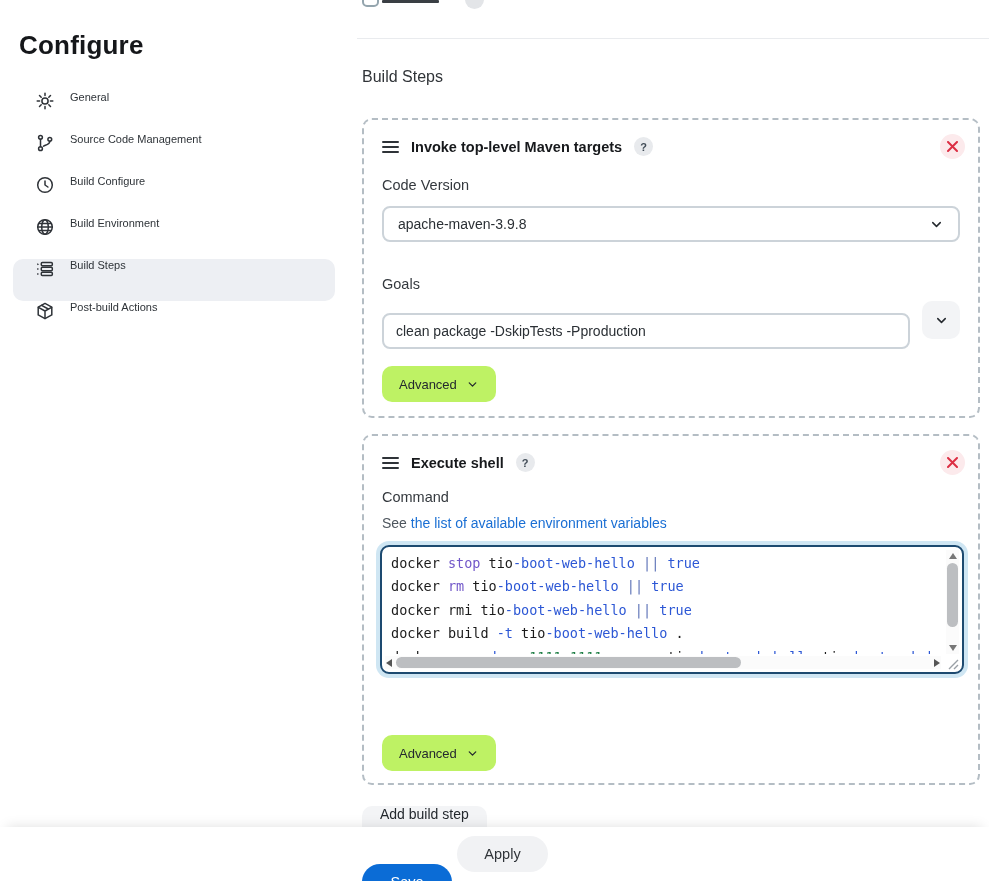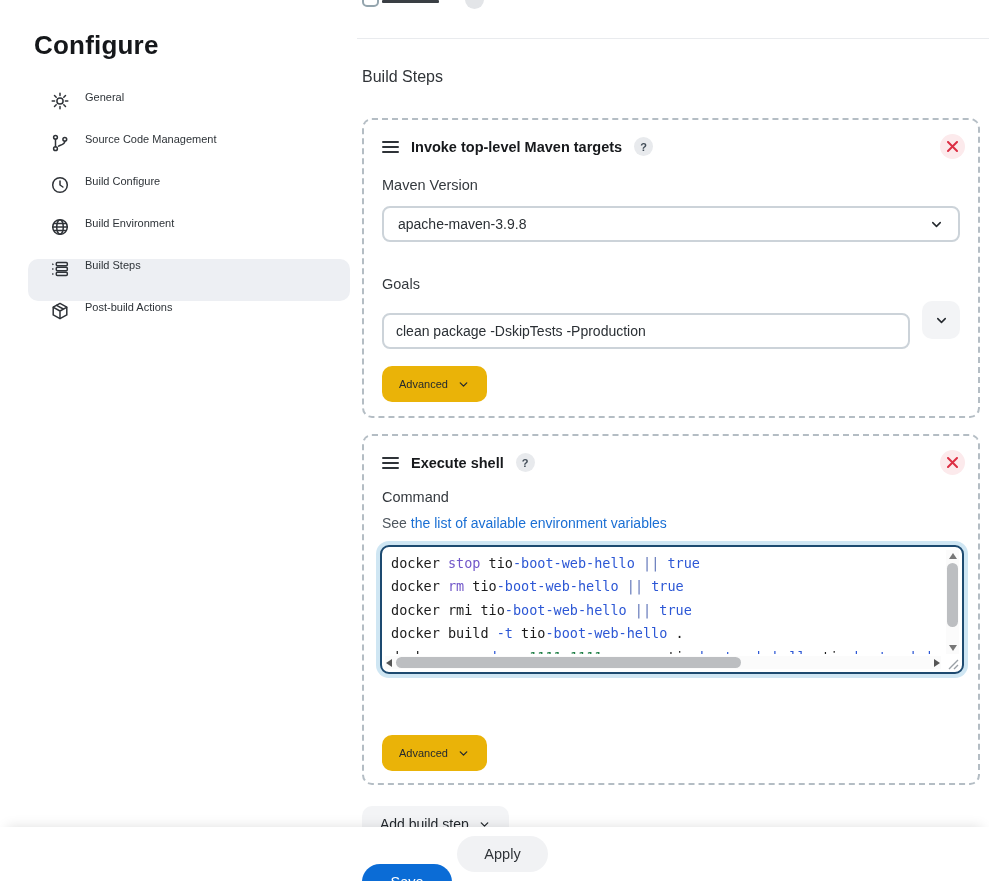--- a/index.html
+++ b/index.html
@@ -1,21 +1,21 @@
 <!DOCTYPE html>
 <html><head>
 <meta charset="utf-8">
 <style>
   * { margin:0; padding:0; box-sizing:border-box; }
   html,body { background:#fff; }
   body { font-family:"Liberation Sans", sans-serif; color:#2e3338; }
   #app { position:relative; width:989px; height:881px; overflow:hidden; background:#fff; }
 
   
-  .sidebar { position:absolute; left:16px; top:0; width:355px; height:639px; }
+  .sidebar { position:absolute; left:1px; top:0; width:355px; height:639px; }
   .sidebar h1 { position:absolute; left:18px; top:30px; font-size:26px; font-weight:700; color:#15171a; letter-spacing:.2px; }
   .nav { position:absolute; left:0; top:91px; width:355px; }
   .nav-item { position:relative; display:flex; gap:15px; height:42px; padding-left:22px; margin:0 21px 0 12px; border-radius:10px; cursor:pointer; font-size:11px; color:#2e3338; }
   .nav-item.active { background:#edeff3; }
   .nav-item svg { width:20px; height:20px; flex:0 0 20px; stroke:#2f3338; fill:none; stroke-width:1.5; stroke-linecap:round; stroke-linejoin:round; }
 
   
   .main { position:absolute; left:355px; top:0; width:634px; height:881px; }
 
   
@@ -39,21 +39,21 @@
   .help-badge { display:inline-flex; align-items:center; justify-content:center; width:19px; height:19px; border-radius:50%; background:#e8eaed; color:#414c57; font-size:11px; font-weight:700; cursor:pointer; }
   .close-btn { position:absolute; right:13px; top:14px; width:25px; height:25px; border-radius:50%; background:#fceaec; border:none; display:flex; align-items:center; justify-content:center; cursor:pointer; }
   .close-btn svg { width:11px; height:11px; stroke:#dc2f44; stroke-width:2; stroke-linecap:round; }
 
   .field-label { position:absolute; left:18px; font-size:14.5px; color:#34393e; }
   .select-box { position:absolute; left:18px; right:18px; height:36px; border:2px solid #ccd3d9; border-radius:8px; background:#fff; display:flex; align-items:center; padding:0 14px; font-size:14px; color:#2b3035; cursor:pointer; }
   .select-box .chev { margin-left:auto; }
   .chev svg { width:15px; height:15px; stroke:#24292e; stroke-width:2; fill:none; stroke-linecap:round; stroke-linejoin:round; display:block; }
   .text-input { position:absolute; left:18px; height:36px; border:2px solid #ccd3d9; border-radius:8px; background:#fff; padding:0 12px; font-size:14px; color:#2b3035; font-family:"Liberation Sans", sans-serif; outline:none; }
   .square-btn { position:absolute; width:38px; height:38px; border:none; border-radius:10px; background:#f3f4f6; display:flex; align-items:center; justify-content:center; cursor:pointer; }
-  .advanced-btn { position:absolute; left:18px; height:36px; border:none; border-radius:10px; background:#eab308; display:inline-flex; align-items:center; gap:9px; padding:0 17px; font-size:11px; color:#24292e; font-family:"Liberation Sans", sans-serif; cursor:pointer; }
+  .advanced-btn { position:absolute; left:18px; height:36px; border:none; border-radius:10px; background:#bef264; display:inline-flex; align-items:center; gap:9px; padding:0 17px; font-size:13px; color:#24292e; font-family:"Liberation Sans", sans-serif; cursor:pointer; }
   .advanced-btn svg { width:13px; height:13px; stroke:#24292e; stroke-width:2; fill:none; stroke-linecap:round; stroke-linejoin:round; }
 
   .hint-line { position:absolute; left:18px; top:79px; font-size:14px; color:#4e565e; }
   .hint-line a { color:#1a6fd4; text-decoration:none; cursor:pointer; }
 
   
   .editor { position:absolute; left:16px; top:109px; width:584px; height:129px; background:#fff; border:2px solid #1d4a70; border-radius:9px; box-shadow:0 0 0 4px #cfe6f3; overflow:hidden; }
   .code-area { position:absolute; left:9px; top:5px; right:21px; bottom:18px; overflow:hidden; font-family:"DejaVu Sans Mono","Liberation Mono",monospace; font-size:13.5px; line-height:23.4px; color:#1b1b1b; white-space:pre; cursor:text; }
   .c-kw { color:#7157c9; }
   .c-opt { color:#2c57d5; }
@@ -66,21 +66,21 @@
   .arr-up   { left:3px; top:3px;  border-left:4px solid transparent; border-right:4px solid transparent; border-bottom:6px solid #777; }
   .arr-down { left:3px; bottom:3px; border-left:4px solid transparent; border-right:4px solid transparent; border-top:6px solid #777; }
   .hscroll { position:absolute; left:3px; bottom:3px; height:13px; width:calc(100% - 24px); background:#fbfbfb; }
   .hscroll .thumb { position:absolute; top:1px; left:11px; height:11px; width:345px; background:#bcbec1; border-radius:6px; }
   .arr-left  { top:3px; left:1px;  border-top:4px solid transparent; border-bottom:4px solid transparent; border-right:6px solid #555; }
   .arr-right { top:3px; right:1px; border-top:4px solid transparent; border-bottom:4px solid transparent; border-left:6px solid #555; }
   .resize-corner { position:absolute; right:3px; bottom:3px; width:13px; height:13px; cursor:nwse-resize; }
   .resize-corner svg { width:13px; height:13px; stroke:#9aa0a6; stroke-width:1.4; }
 
   
-  .add-step-btn { position:absolute; left:7px; top:806px; height:36px; border:none; border-radius:10px; background:#f3f4f6; display:inline-flex; align-items:center; gap:9px; padding:0 18px; font-size:14px; color:#24292e; font-family:"Liberation Sans", sans-serif; cursor:pointer; z-index:1; }
+  .add-step-btn { position:absolute; left:7px; top:806px; height:36px; border:none; border-radius:10px; background:#f3f4f6; display:inline-flex; align-items:center; gap:9px; padding:0 18px; font-size:14px; color:#24292e; font-family:"Liberation Sans", sans-serif; cursor:pointer; z-index:1;flex-direction:column; }
   .add-step-btn svg { width:13px; height:13px; stroke:#24292e; stroke-width:2; fill:none; stroke-linecap:round; stroke-linejoin:round; }
 
   .footer { position:absolute; left:0; top:827px; width:989px; height:54px; background:#fff; box-shadow:0 -7px 12px -7px rgba(0,0,0,.13); z-index:5; }
   .save-btn { position:absolute; left:362px; top:9px; width:90px; height:36px; border:none; border-radius:18px; background:#0b6cd6; color:#fff; font-size:14.5px; font-family:"Liberation Sans", sans-serif; cursor:pointer;margin-top:28px; }
   .apply-btn { position:absolute; left:457px; top:9px; width:91px; height:36px; border:none; border-radius:18px; background:#f1f2f4; color:#2f3338; font-size:14.5px; font-family:"Liberation Sans", sans-serif; cursor:pointer; }
 </style>
 </head>
 <body>
 
 <div id="app">
@@ -158,21 +158,21 @@
           </span>
         <span class="card-title">Invoke top-level Maven targets</span>
         <span class="help-badge">?</span>
       </div>
       <button class="close-btn">
         <svg viewBox="0 0 11 11">
             <path d="M1 1l9 9M10 1l-9 9"></path>
           </svg>
       </button>
 
-      <div class="field-label" style="top:57px">Maven Version</div>
+      <div class="field-label" style="top:57px">Code Version</div>
       <div class="select-box" style="top:86px">
         <span>apache-maven-3.9.8</span>
         <span class="chev">
             <svg viewBox="0 0 20 20">
               <path d="M5 7.5l5 5 5-5"></path>
             </svg>
           </span>
       </div>
 
       <div class="field-label" style="top:156px">Goals</div>

